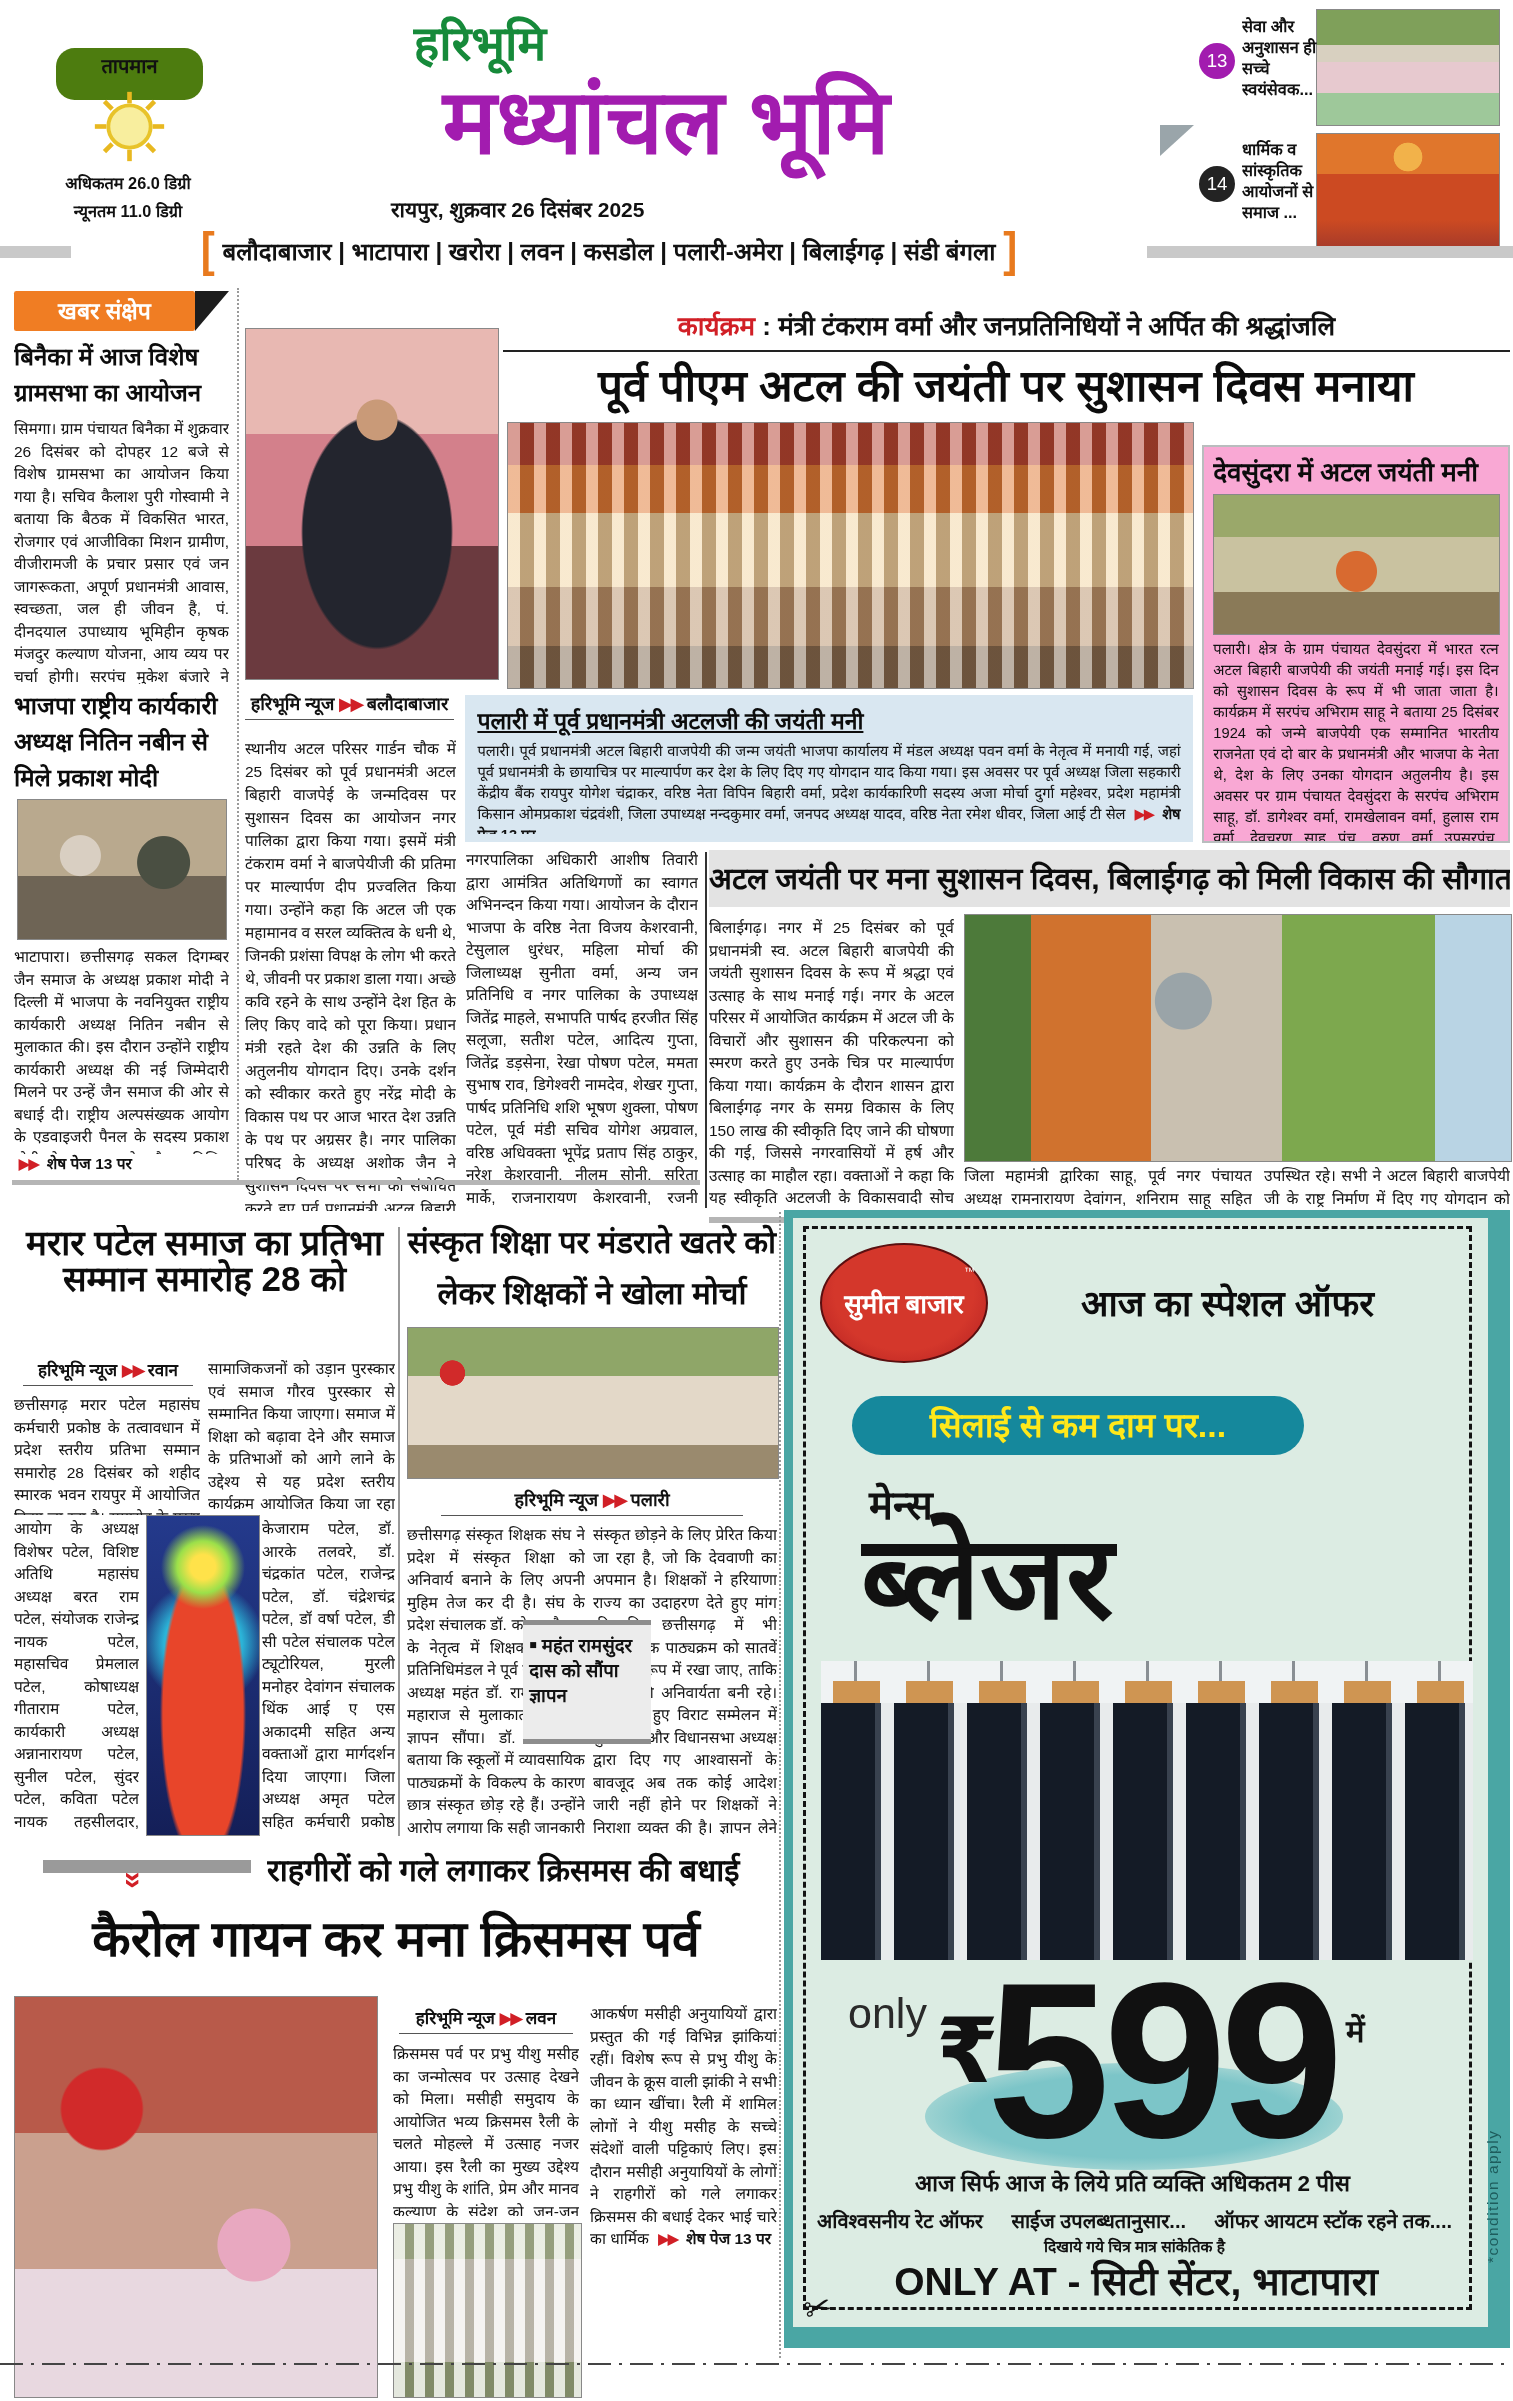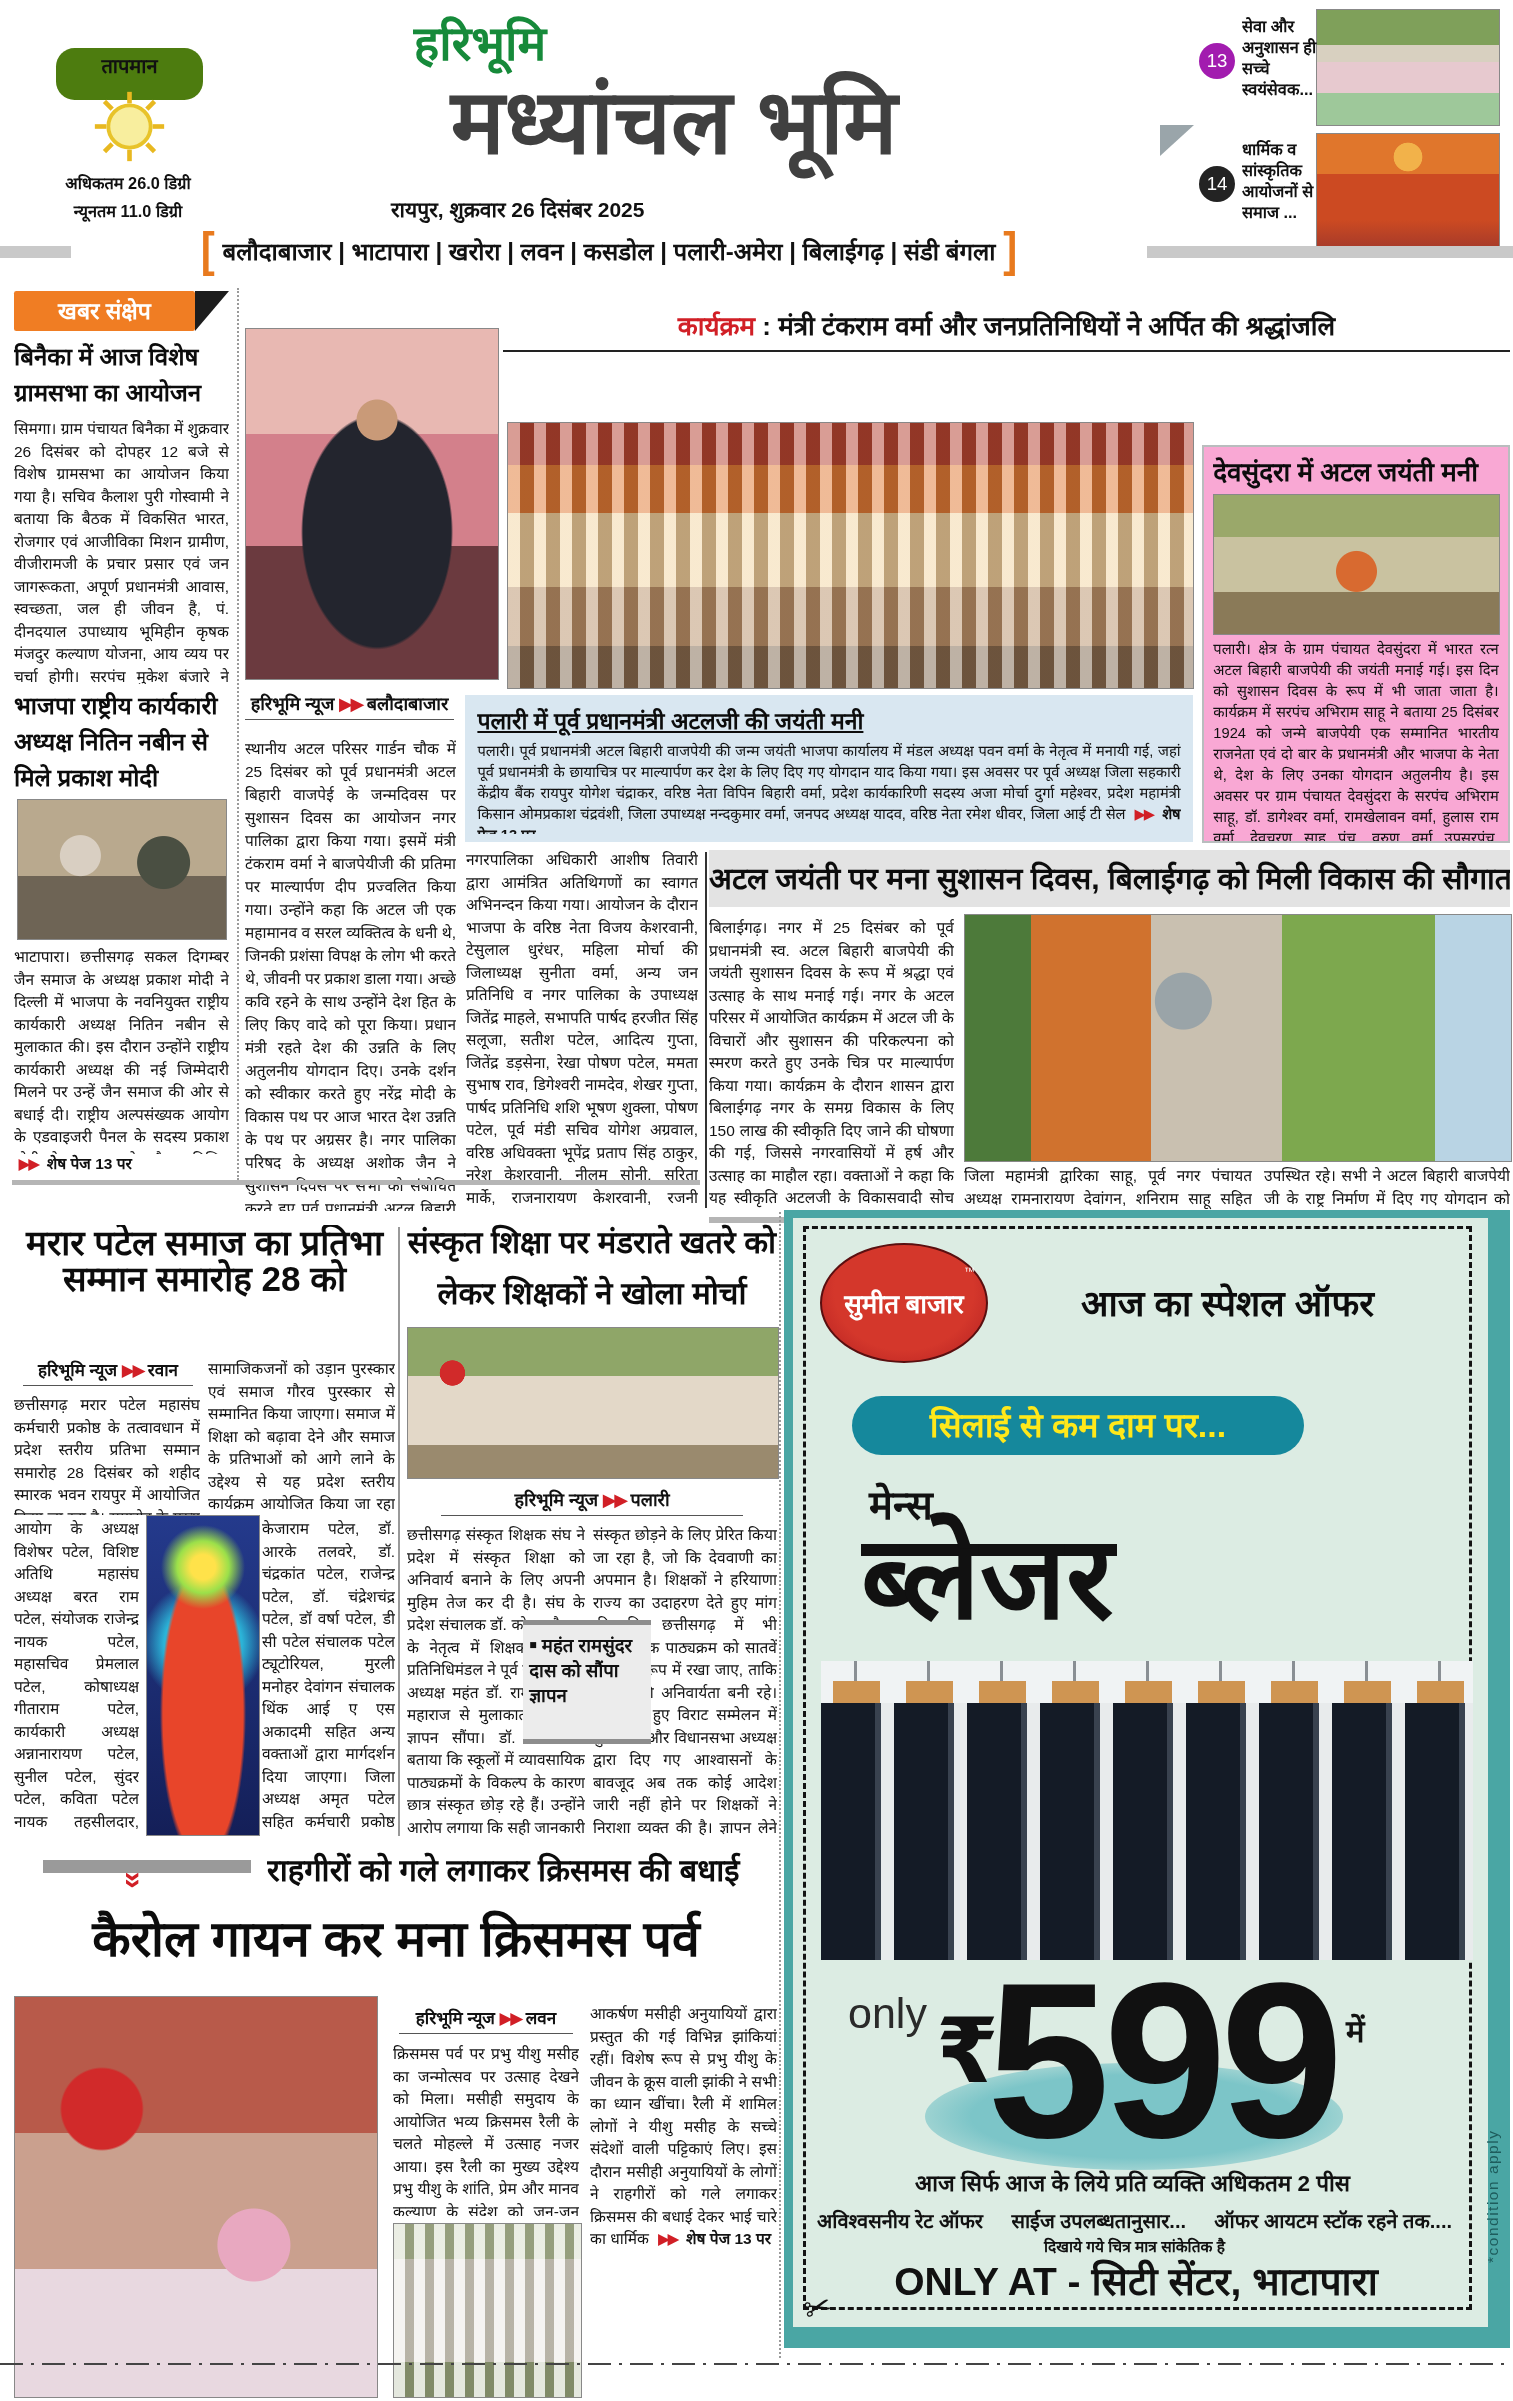--- a/index.html
+++ b/index.html
@@ -37,21 +37,21 @@
         <line x1="29" y1="29" x2="33" y2="33"></line>
       <line x1="7" y1="33" x2="11" y2="29"></line>
         <line x1="29" y1="11" x2="33" y2="7"></line>
     </g>
     <circle cx="20" cy="20" r="11" fill="#f8ee9e" stroke="#e8c32a" stroke-width="2"></circle>
   </svg>
   <div class="a c b" style="left:31px;top:172px;width:194px;font-size:16.3px">अधिकतम 26.0 डिग्री</div>
   <div class="a c b" style="left:31px;top:200px;width:194px;font-size:16.3px">न्यूनतम 11.0 डिग्री</div>
 
   <div class="a c b" style="left:364px;top:9.3px;width:232px;font-size:48px;color:#168a3a">हरिभूमि</div>
-  <div class="a c b" style="left:194px;top:64px;width:960px;font-size:90px;line-height:116px;color:#404040;white-space:nowrap">मध्यांचल भूमि</div>
+  <div class="a c b" style="left:186px;top:64px;width:960px;font-size:90px;line-height:116px;color:#a21caf;white-space:nowrap">मध्यांचल भूमि</div>
   <div class="a b" style="left:391px;top:195px;font-size:21px">रायपुर, शुक्रवार 26 दिसंबर 2025</div>
 
   <div class="ph" style="left:1316px;top:9.3px;width:182px;height:115px;background:
        linear-gradient(180deg,#7fa05a 0 30%,#d8d0c0 30% 45%,#e7c9cf 45% 72%,#9ec89a 72% 100%)"></div>
   <div class="ph" style="left:1316px;top:133px;width:182px;height:115px;background:
        radial-gradient(circle at 50% 20%,#f2b24a 0 14px,transparent 14.7px),
        linear-gradient(180deg,#e0762c 0 35%,#cc4a22 35% 75%,#a53a2a 100%)"></div>
   <div class="a c" style="left:1199px;top:43px;width:36px;height:36px;border-radius:50%;background:#a21caf;color:#fff;font-size:18.6px;line-height:36px">13</div>
   <div class="a b of" style="left:1242px;top:15.5px;width:77px;height:108px;font-size:16.3px;line-height:21px">सेवा और अनुशासन ही सच्चे स्वयंसेवक...</div>
   <div class="a" style="left:1160px;top:125px;width:0;height:0;border-top:31px solid #9aa5aa;border-right:34px solid transparent"></div>
@@ -89,20 +89,21 @@
        radial-gradient(ellipse at 52% 58%,#23252e 0 74px,transparent 76px),
        linear-gradient(180deg,#e8b8b2 0 30%,#d3808b 30% 62%,#6b3a3f 62% 100%)"></div>
   <div class="a byline" style="left:245px;top:691px;width:209px">
     <span>हरिभूमि न्यूज</span><span class="arr">▶▶</span><span>बलौदाबाजार</span>
   </div>
 
   <div class="a c of" style="left:503px;top:307px;width:1007px;height:43px;font-size:26px;font-weight:bold;border-bottom:2.3px solid #222">
     <span class="red">कार्यक्रम</span>
     <span>: मंत्री टंकराम वर्मा और जनप्रतिनिधियों ने अर्पित की श्रद्धांजलि</span>
   </div>
+  <div class="a c hl of" style="left:502px;top:355px;width:1008px;height:64px;font-size:44px;line-height:62px;white-space:nowrap">पूर्व पीएम अटल की जयंती पर सुशासन दिवस मनाया</div>
 
   <div class="ph" style="left:507px;top:422px;width:685px;height:265px;background:
        repeating-linear-gradient(90deg,rgba(255,255,255,.5) 0 12.4px,rgba(70,45,30,.30) 12.4px 26px),
        linear-gradient(180deg,#b33b2a 0 16%,#e0762f 16% 34%,#f2d4a0 34% 62%,#b89068 62% 84%,#7d644a 84% 100%)"></div>
 
   <div class="a" style="left:465px;top:695px;width:728px;height:147px;background:#d9e7f1;padding:9.3px 12.4px;box-sizing:border-box;overflow:hidden">
     <div class="hl" style="font-size:23px;text-decoration:underline;margin-bottom:4.6px;white-space:nowrap;overflow:hidden">पलारी में पूर्व प्रधानमंत्री अटलजी की जयंती मनी</div>
     <div class="sm j of" style="text-align:justify;overflow:hidden;height:93px">
       <span>पलारी। पूर्व प्रधानमंत्री अटल बिहारी वाजपेयी की जन्म जयंती भाजपा कार्यालय में मंडल अध्यक्ष पवन वर्मा के नेतृत्व में मनायी गई, जहां पूर्व प्रधानमंत्री के छायाचित्र पर माल्यार्पण कर देश के लिए दिए गए योगदान याद किया गया। इस अवसर पर पूर्व अध्यक्ष जिला सहकारी केंद्रीय बैंक रायपुर योगेश चंद्राकर, वरिष्ठ नेता विपिन बिहारी वर्मा, प्रदेश कार्यकारिणी सदस्य अजा मोर्चा दुर्गा महेश्वर, प्रदेश महामंत्री किसान ओमप्रकाश चंद्रवंशी, जिला उपाध्यक्ष नन्दकुमार वर्मा, जनपद अध्यक्ष यादव, वरिष्ठ नेता रमेश धीवर, जिला आई टी सेल</span>
       <span class="arr">▶▶</span>

